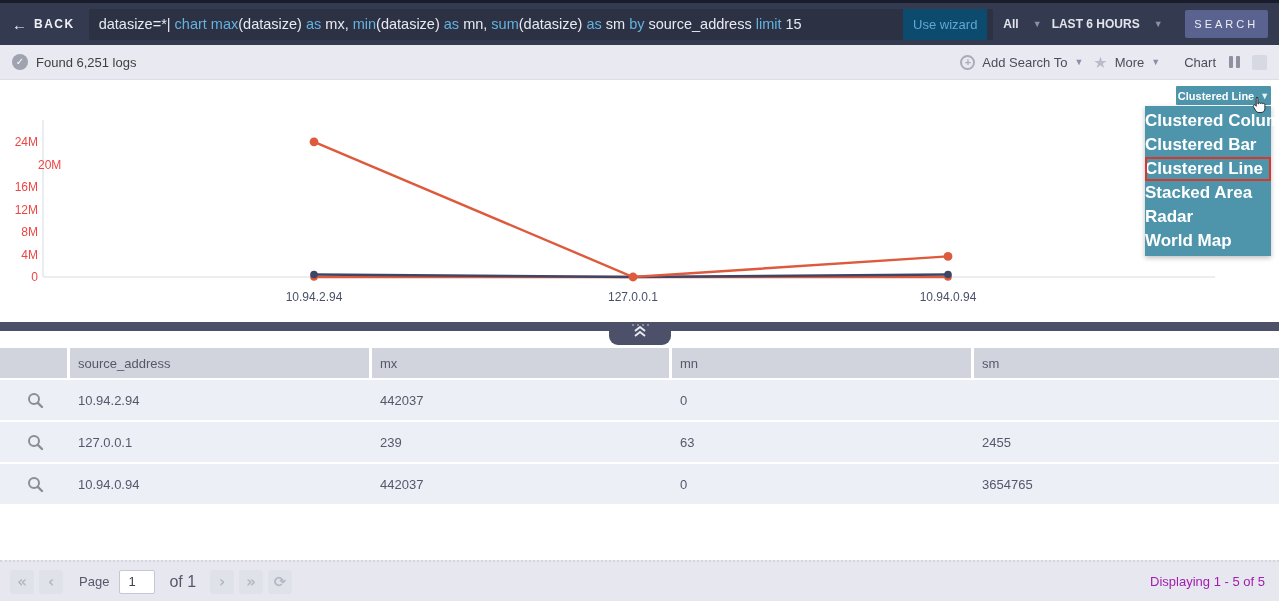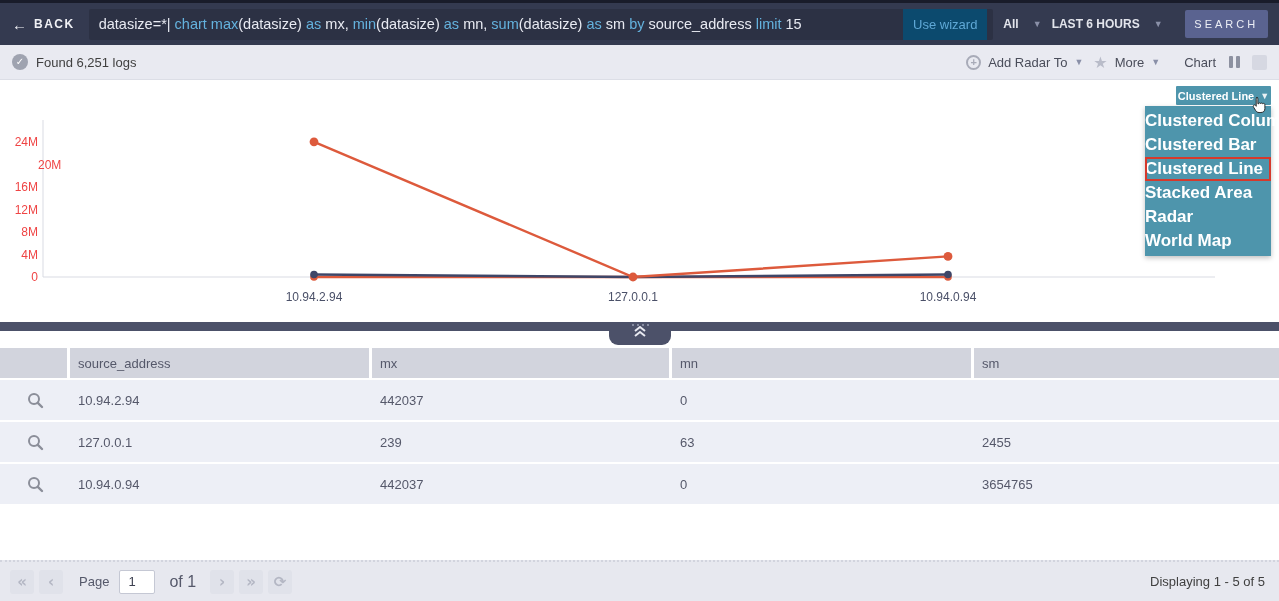--- a/index.html
+++ b/index.html
@@ -87,21 +87,21 @@
                border-top:2px dotted #d2d4de; display:flex; align-items:center; padding:0 10px; }
   .pg-btn { width:24px; height:24px; border-radius:3px; background:#e0e2ea; border:none; color:#b4b7c4;
             font-size:15px; font-weight:bold; font-family:"DejaVu Sans",sans-serif; cursor:pointer;
             display:flex; align-items:center; justify-content:center; padding:0; }
   .pg-btn + .pg-btn { margin-left:5px; }
   .pg-label { font-size:13px; color:#55586a; margin:0 10px 0 16px; }
   .pg-input { width:36px; height:24px; border:1px solid #c5c8d4; border-radius:2px; background:#fff;
               font-size:13px; color:#3d4050; padding-left:8px; font-family:"Liberation Sans",sans-serif; }
   .pg-of { font-size:16px; color:#55586a; margin:0 14px; }
   .refresh-btn { margin-left:14px; }
-  .displaying { margin-left:auto; font-size:13px; color:#404040; padding-right:4px; }
+  .displaying { margin-left:auto; font-size:13px; color:#a21caf; padding-right:4px; }
 </style>
 </head>
 <body>
 
 <div id="app">
 
   <div class="topbar">
     <div class="back-btn">
       <span class="back-arrow">←</span>
       <span class="back-label">BACK</span>
@@ -120,21 +120,21 @@
     </div>
     <button class="search-btn">SEARCH</button>
   </div>
 
   <div class="resultsbar">
     <span class="check-icon">✓</span>
     <span class="found-text">Found 6,251 logs</span>
     <div class="rb-right">
       <div class="rb-group">
         <span class="plus-icon">+</span>
-        <span>Add Radar To</span>
+        <span>Add Search To</span>
         <span class="caret-down">▼</span>
       </div>
       <div class="rb-group">
         <span class="star-icon">★</span>
         <span>More</span>
         <span class="caret-down">▼</span>
       </div>
       <span class="chart-label">Chart</span>
       <span class="panel-icon-a">
           <i></i>

